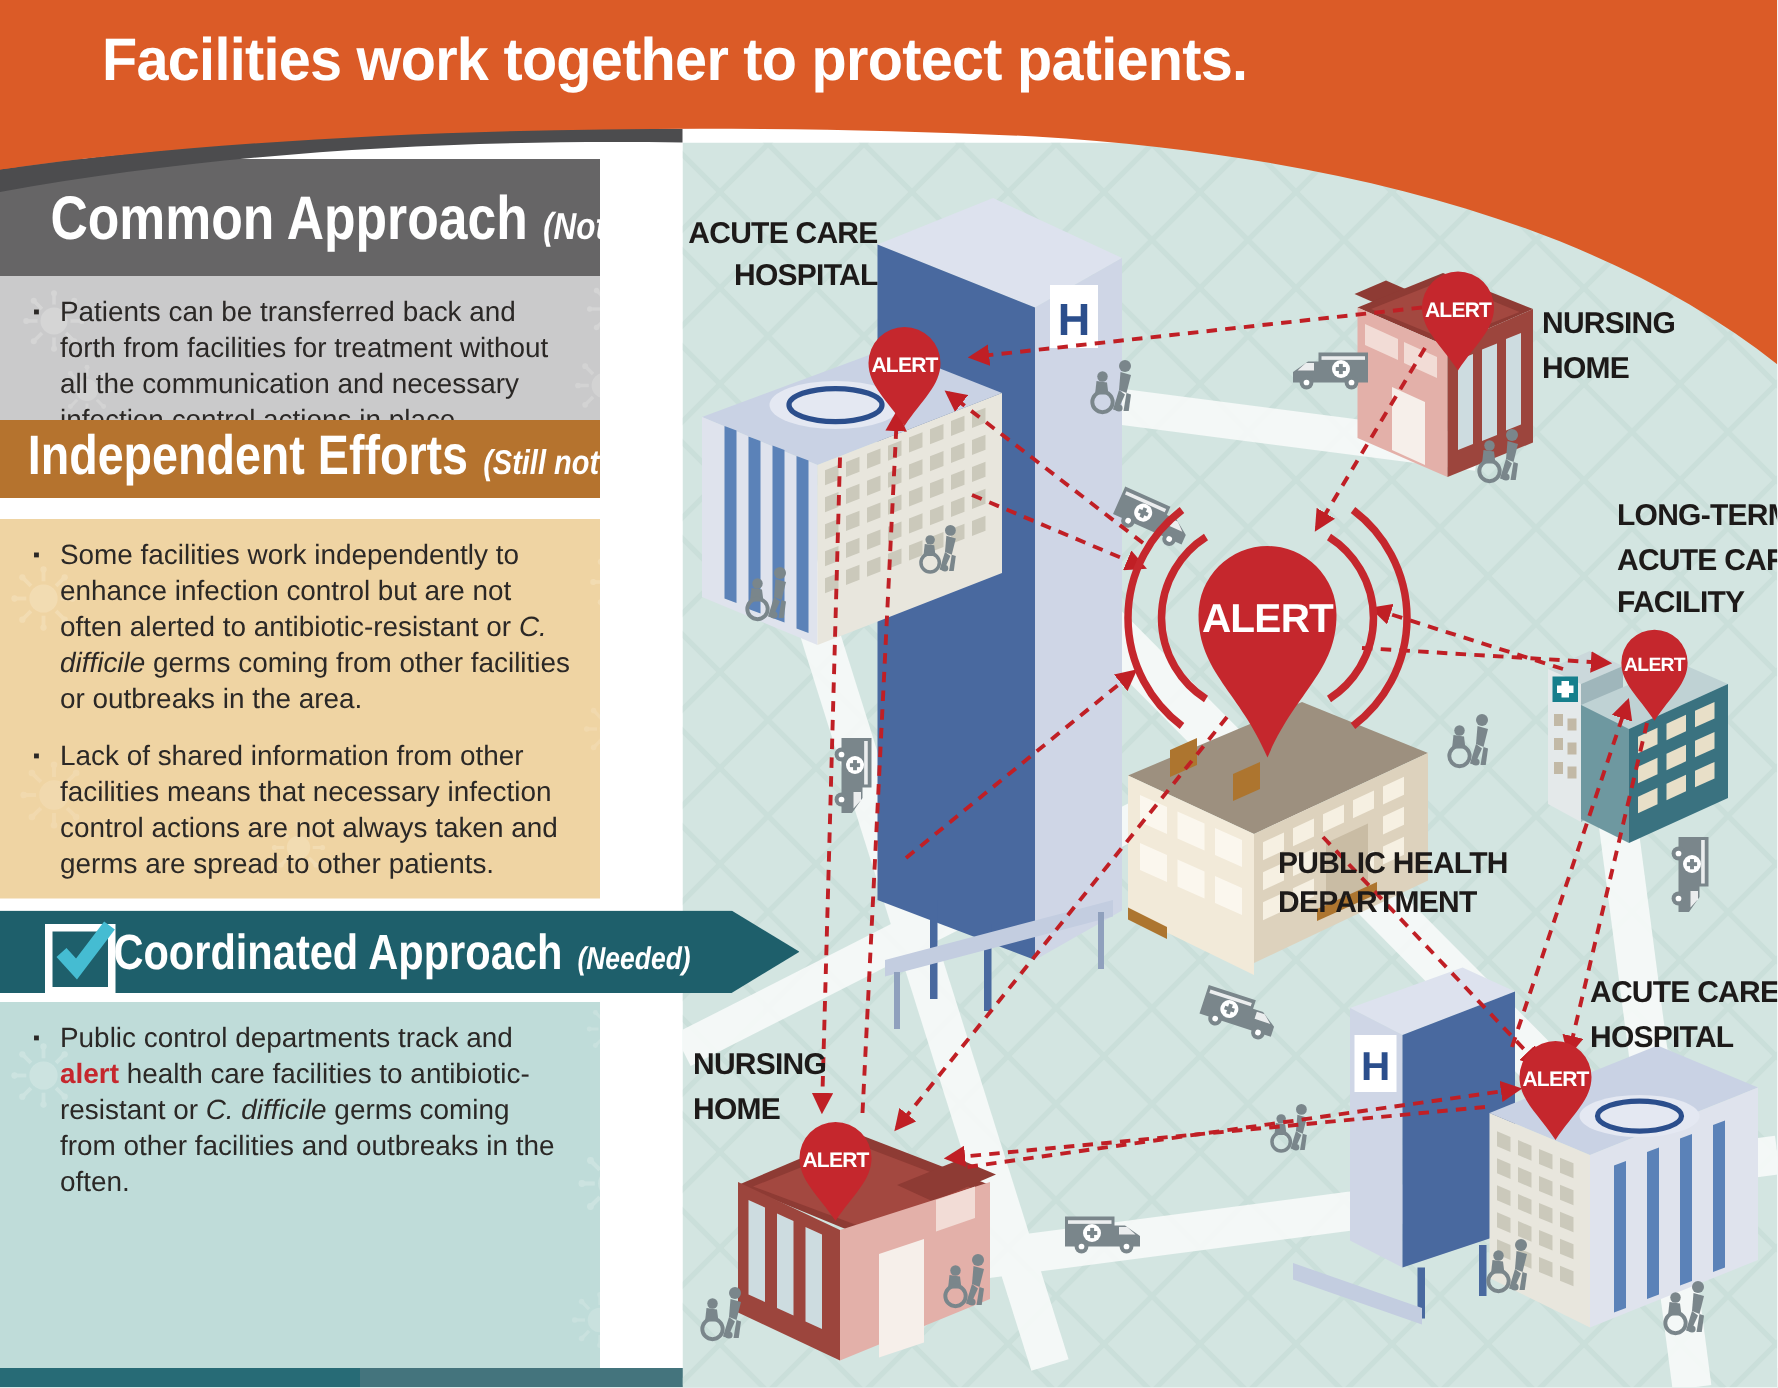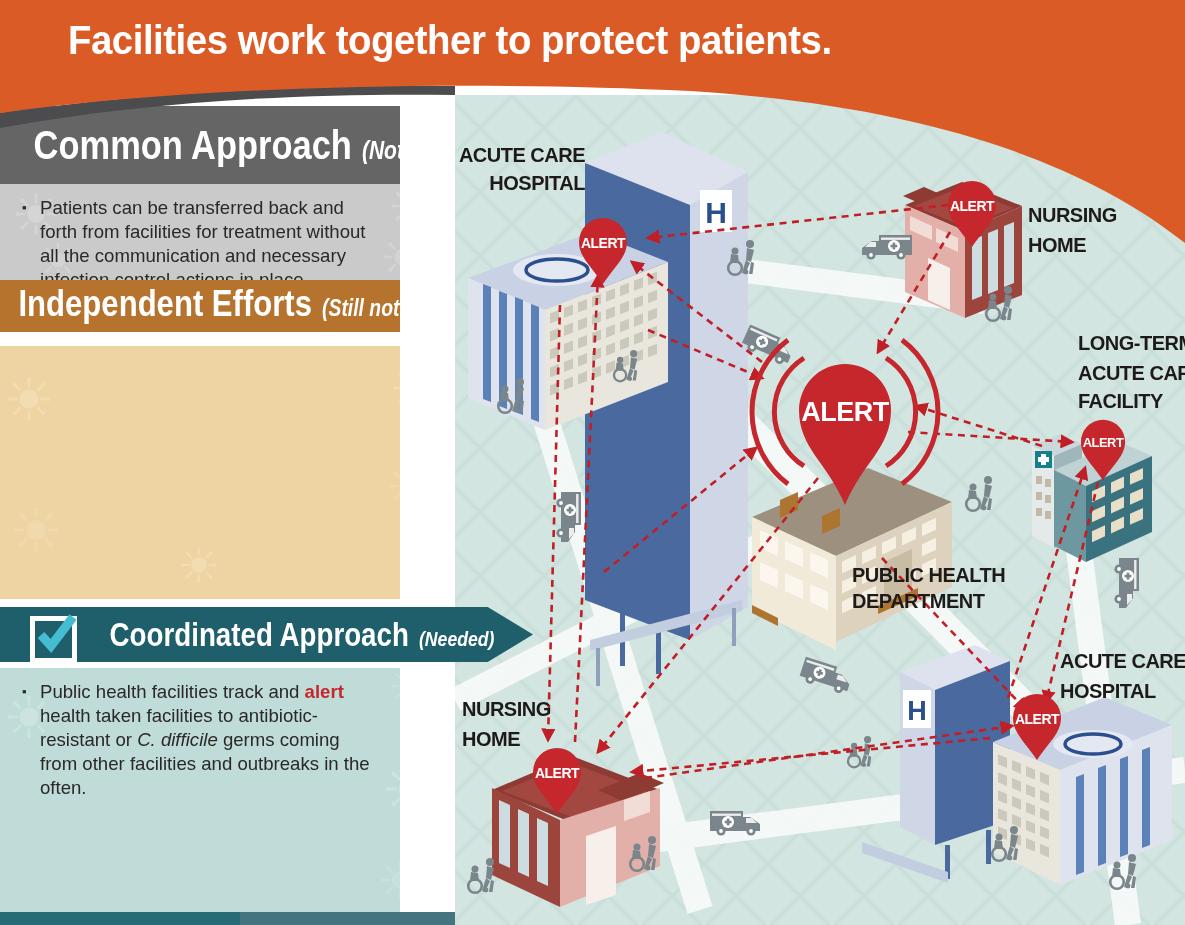--- a/index.html
+++ b/index.html
@@ -20,21 +20,21 @@
   #sec1h .sec-title{font-size:41px;}
   #sec1h .sec-qual{font-size:25px;}
   #sec1h .head-inner{padding-left:40px;}
   #sec1b{top:184px;height:96px;background:#cacacb;z-index:1;}
   #sec2h{top:275px;height:57px;background:#b5732e;}
   #sec2h .sec-title{font-size:37px;}
   #sec2h .sec-qual{font-size:23px;}
   #sec2h .head-inner{padding-left:22px;}
   #sec2b{top:346px;height:253px;background:#efd4a3;}
   #sec3h{top:607px;height:55px;background:#1e5f6b;width:533px;
-         clip-path:polygon(0 0,91.5% 0,100% 50%,91.5% 100%,0 100%);z-index:2;padding-left:34px;}
+         clip-path:polygon(0 0,91.5% 0,100% 50%,91.5% 100%,0 100%);z-index:2;}
   #sec3h .sec-title{font-size:33px;}
   #sec3h .sec-qual{font-size:21px;}
   #sec3h .head-inner{padding-left:90px;}
   #sec3b{top:668px;height:244px;background:#bfdcd9;}
   .sec-body{padding:12px 18px 8px 22px;color:#2b2826;font-size:18.6px;line-height:1.29;}
   .bullet{display:flex;margin-bottom:14px;position:relative;z-index:1;}
   .bullet::before{content:"▪";flex:0 0 18px;font-size:13px;line-height:1.85;color:#2b2826;}
   .em-it{font-style:italic;}
   .em-alert{color:#c5272d;font-weight:bold;}
   .checkbox{position:absolute;left:30px;top:9px;width:37px;height:37px;border:5px solid #fff;
@@ -466,20 +466,26 @@
       </svg>
     <svg class="germ" style="left:388px;top:120px;color:#f4deb8" width="40" height="40" viewBox="-22 -22 44 44">
         <use href="#germsym"></use>
       </svg>
     <svg class="germ" style="left:12px;top:160px;color:#f4deb8" width="48" height="48" viewBox="-22 -22 44 44">
         <use href="#germsym"></use>
       </svg>
     <svg class="germ" style="left:180px;top:200px;color:#f6e3c0" width="38" height="38" viewBox="-22 -22 44 44">
         <use href="#germsym"></use>
       </svg>
+    <div class="bullet">
+      <span><span>Some facilities work independently to enhance infection control but are not often alerted to antibiotic-resistant or </span><span class="em-it">C. difficile</span><span> germs coming from other facilities or outbreaks in the area.</span></span>
+    </div>
+    <div class="bullet">
+      <span>Lack of shared information from other facilities means that necessary infection control actions are not always taken and germs are spread to other patients.</span>
+    </div>
   </div>
 
   <div class="sec sec-head" id="sec3h">
     <div class="checkbox">
       <svg width="48" height="48" viewBox="0 0 48 48">
           <path d="M10,24 L20,35 L42,6" stroke="#45bcd2" stroke-width="9" fill="none"></path>
         </svg>
     </div>
     <div class="head-inner">
       <span class="sec-title">Coordinated Approach</span>
@@ -493,18 +499,18 @@
     <svg class="germ" style="left:384px;top:96px;color:#d8eae7" width="50" height="50" viewBox="-22 -22 44 44">
         <use href="#germsym"></use>
       </svg>
     <svg class="germ" style="left:390px;top:0px;color:#d2e6e3" width="36" height="36" viewBox="-22 -22 44 44">
         <use href="#germsym"></use>
       </svg>
     <svg class="germ" style="left:380px;top:192px;color:#d2e6e3" width="40" height="40" viewBox="-22 -22 44 44">
         <use href="#germsym"></use>
       </svg>
     <div class="bullet">
-      <span><span>Public health facilities track and </span><span class="em-alert">alert</span><span> health taken facilities to antibiotic-resistant or </span><span class="em-it">C. difficile</span><span> germs coming from other facilities and outbreaks in the often.</span></span>
+      <span><span>Public control departments track and </span><span class="em-alert">alert</span><span> health care facilities to antibiotic-resistant or </span><span class="em-it">C. difficile</span><span> germs coming from other facilities and outbreaks in the often.</span></span>
     </div>
   </div>
 
   <div id="footer-strip"></div>
 </div>
 
 </body></html>

